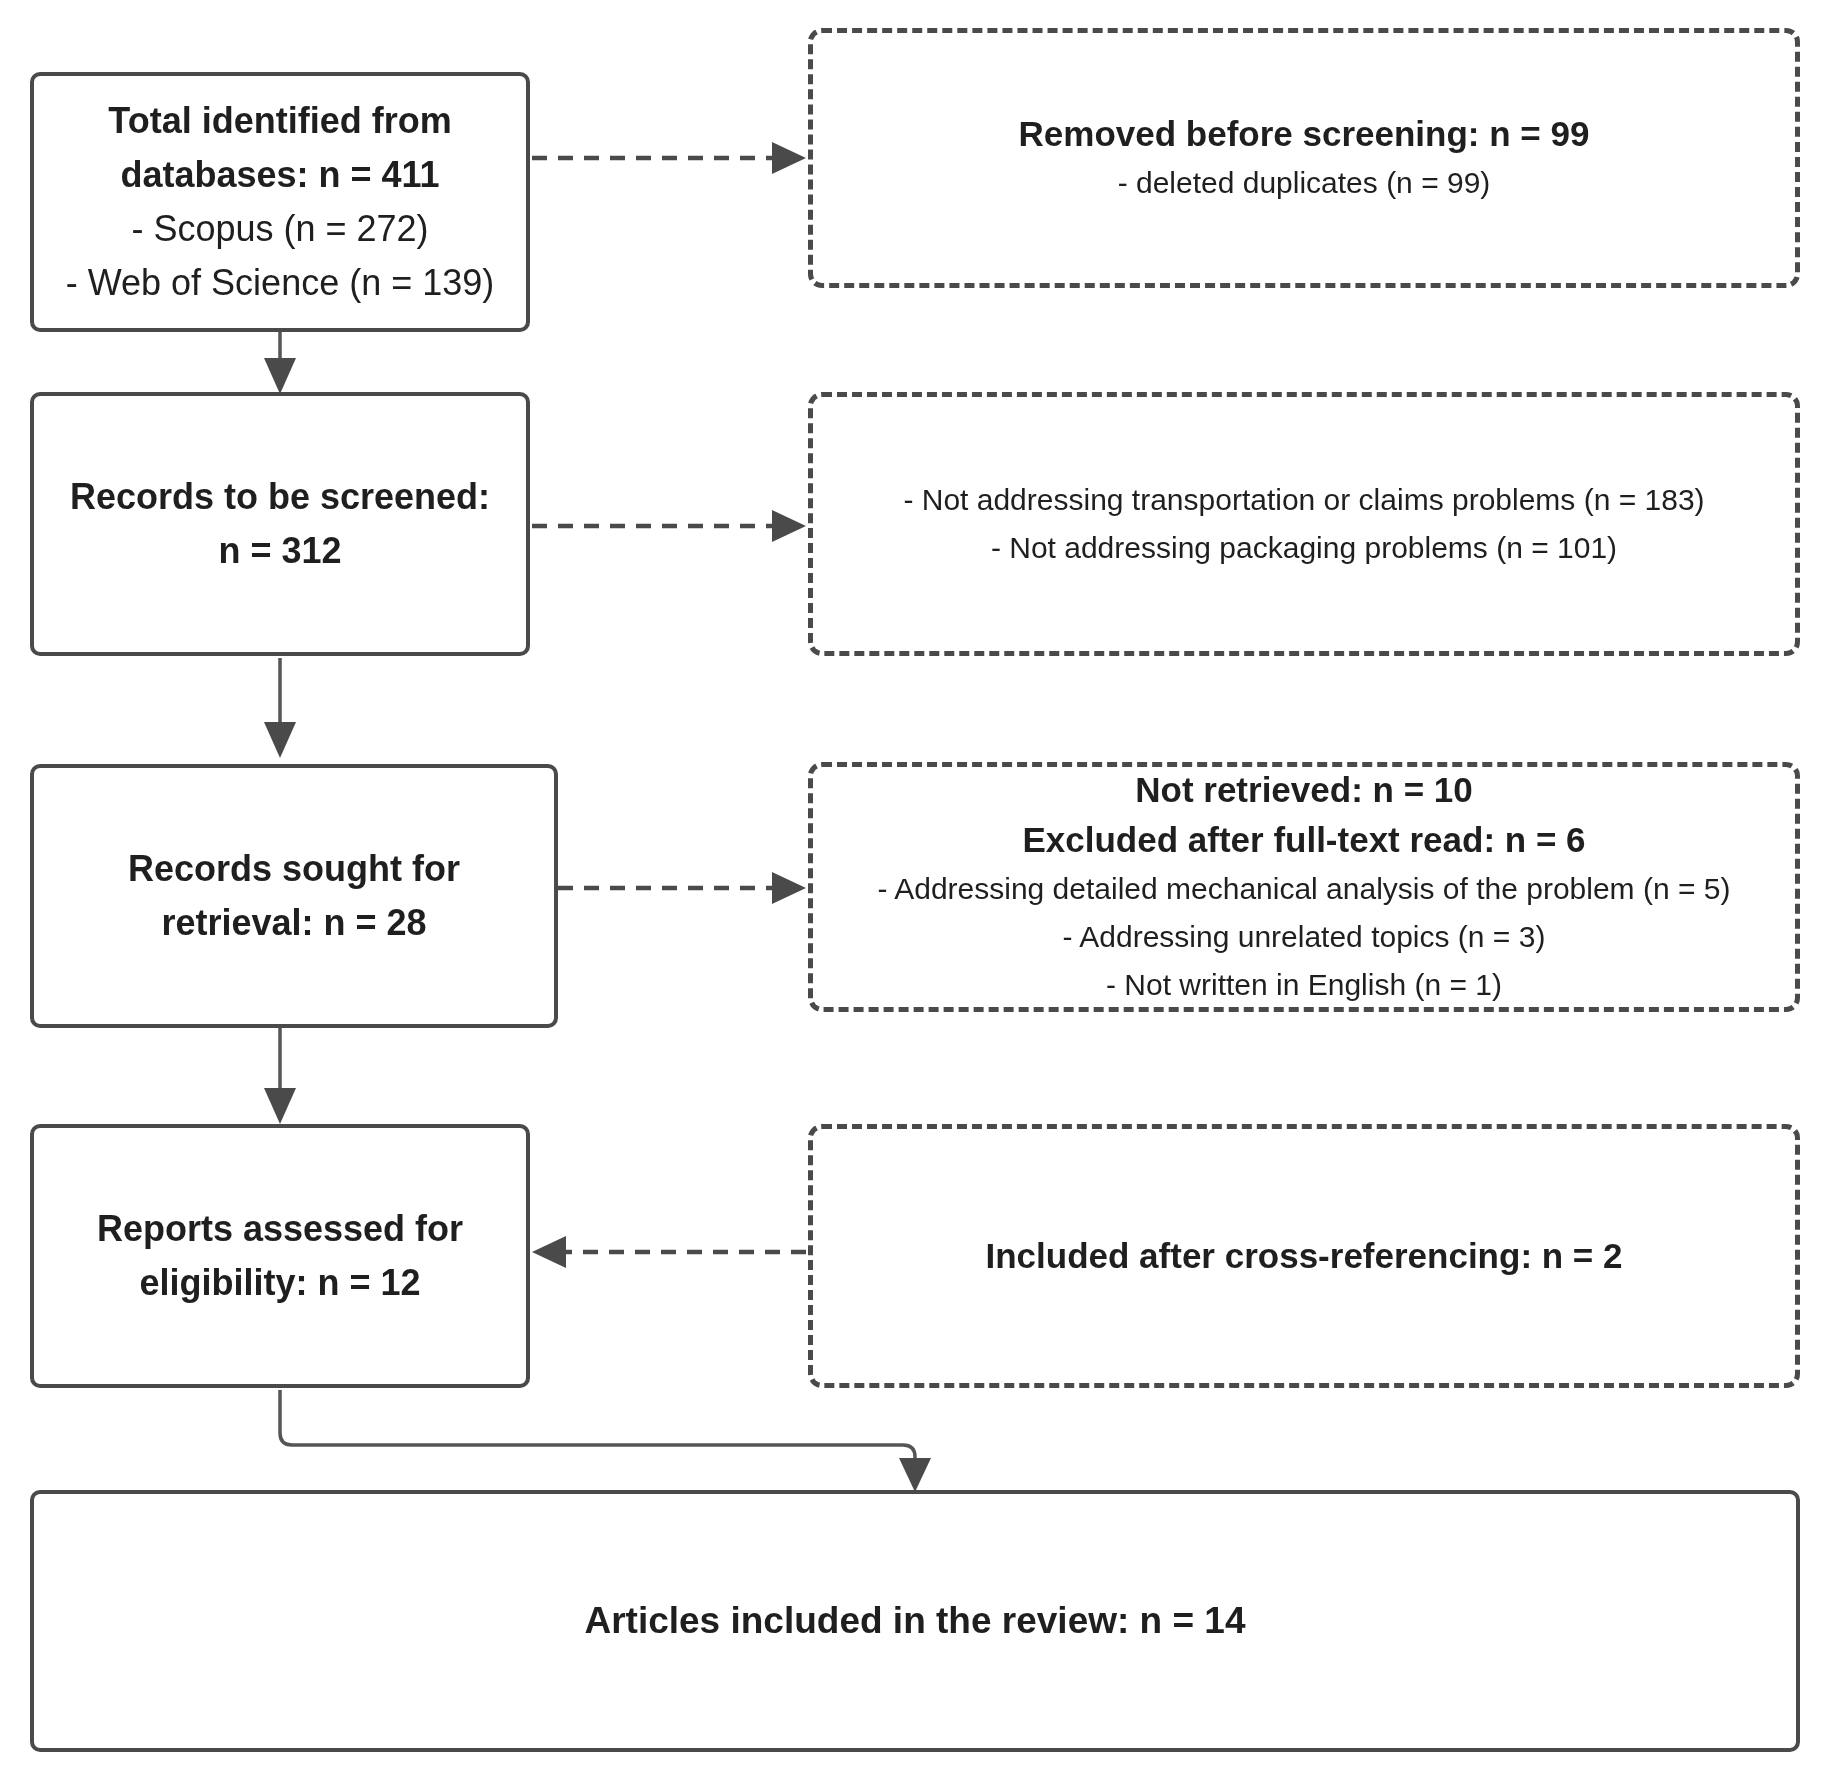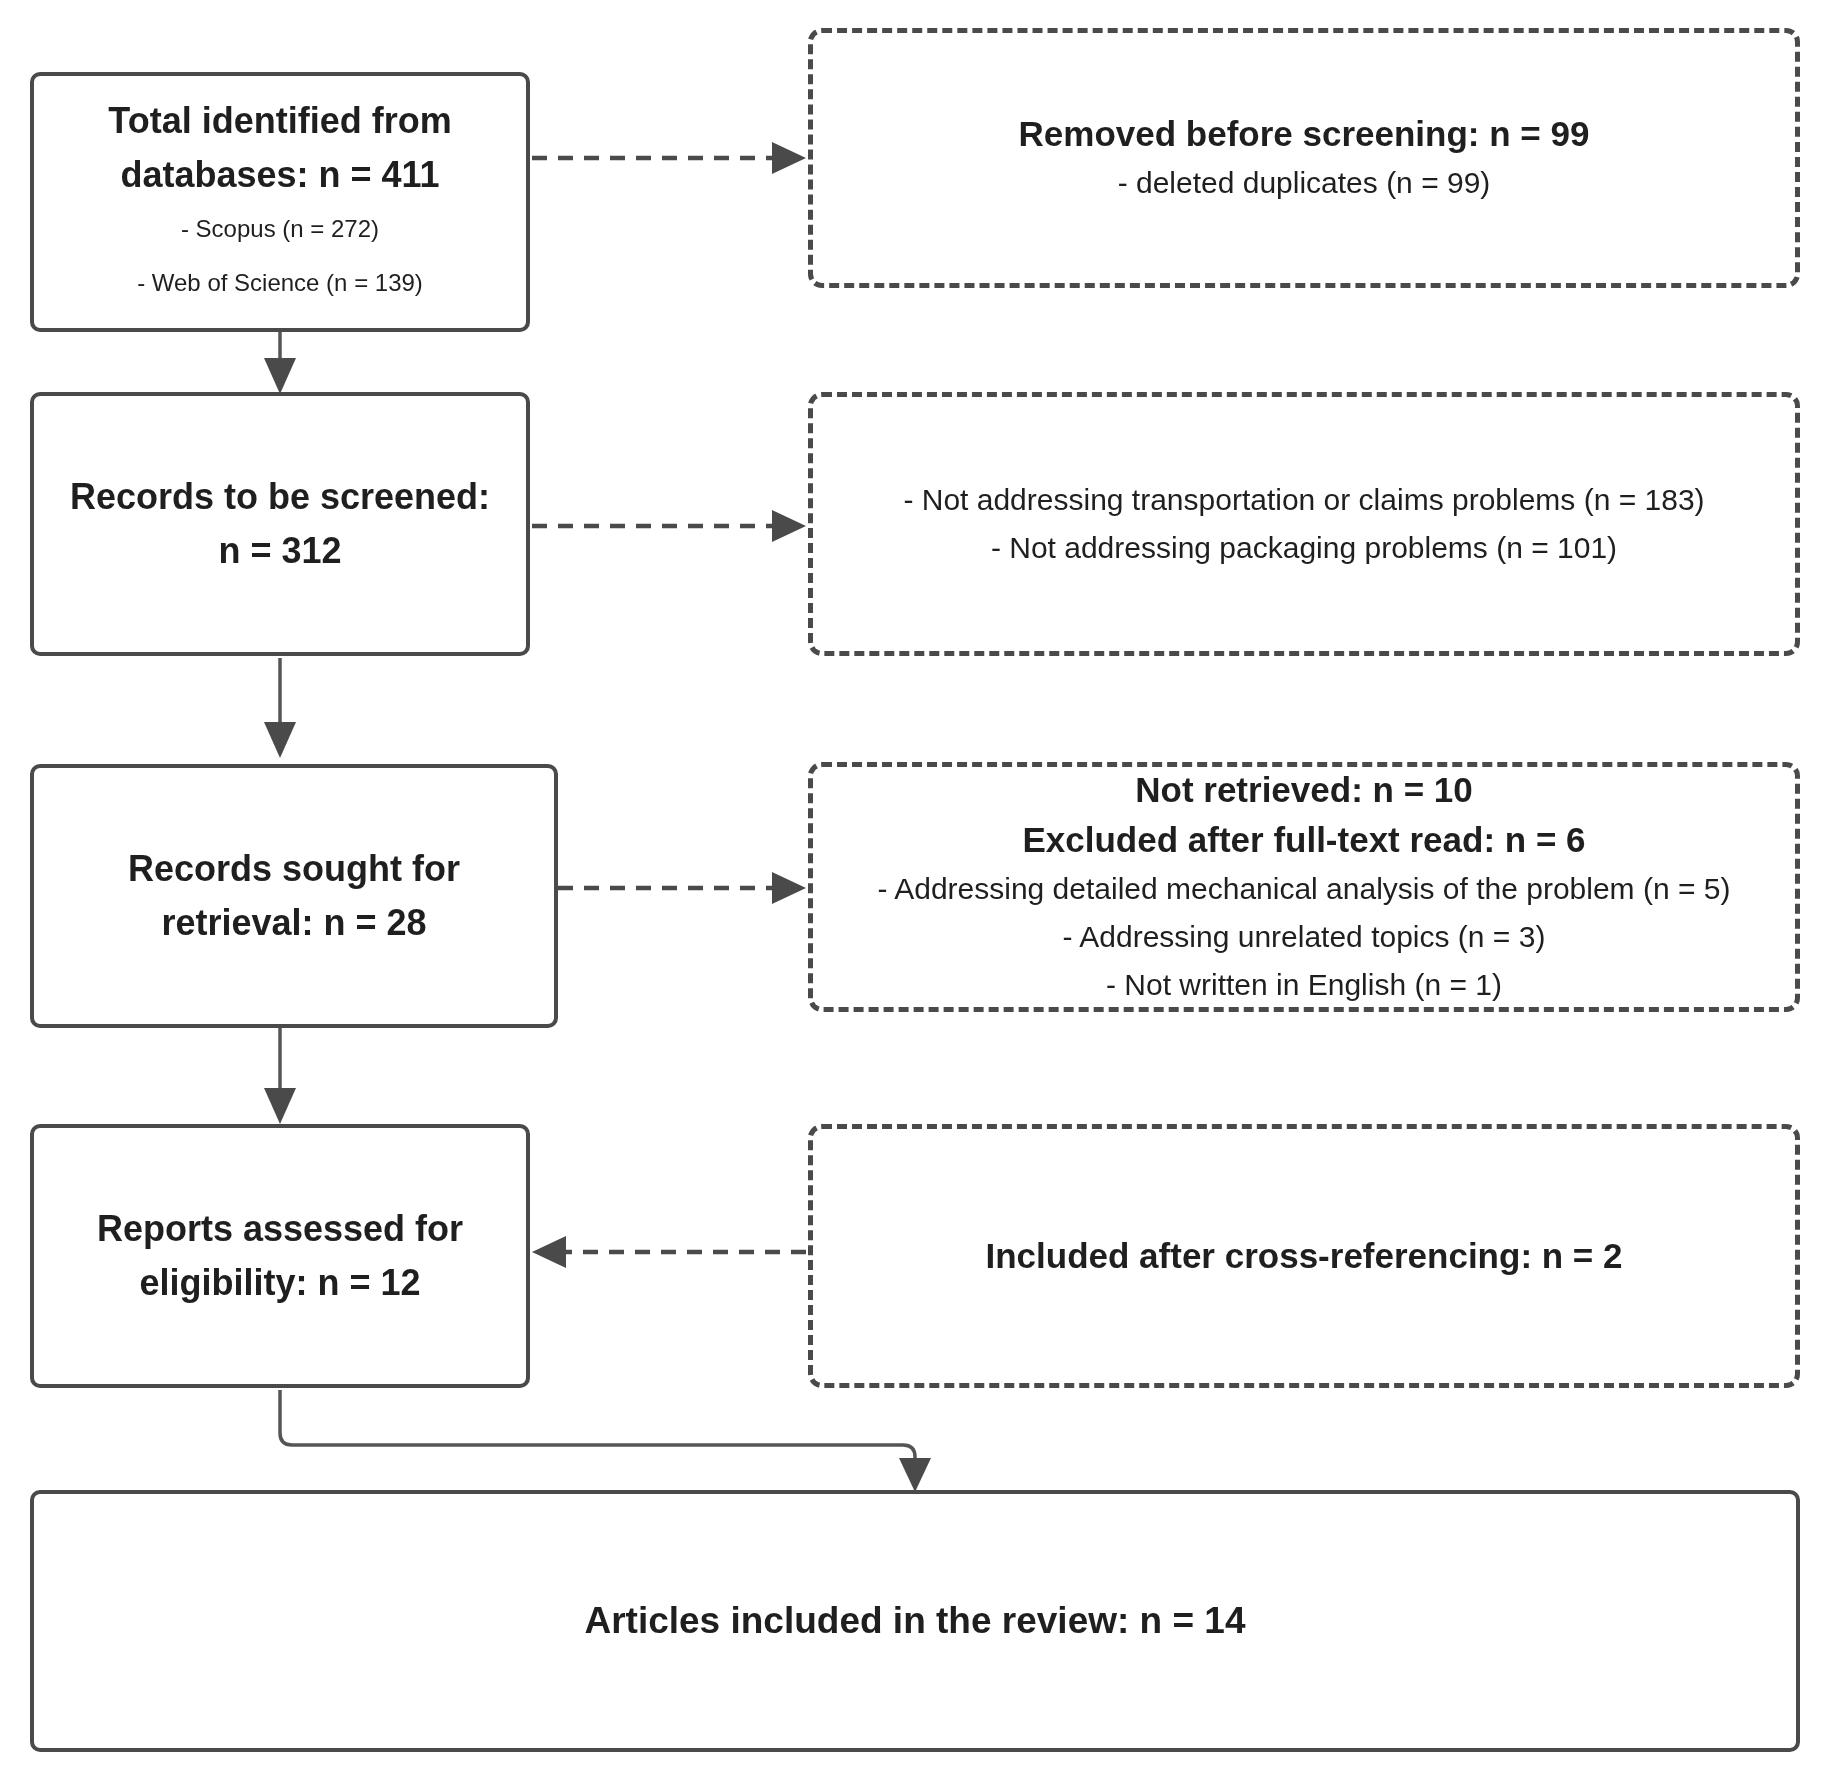--- a/index.html
+++ b/index.html
@@ -30,21 +30,21 @@
     border: 4px solid #4a4a4a;
     border-radius: 10px;
   }
   .dashed {
     border: 5px dashed #4a4a4a;
     border-radius: 14px;
   }
   .ln { white-space: nowrap; }
   
   .lt-hd  { font-size: 36px; font-weight: 700; line-height: 54px; }
-  .lt-sub { font-size: 24px; font-weight: 400; line-height: 54px; }
+  .lt-sub { font-size: 36px; font-weight: 400; line-height: 54px; }
   
   .rt-hd  { font-size: 35px; font-weight: 700; line-height: 50px; }
   .rt-sub { font-size: 30px; font-weight: 400; line-height: 48px; }
   
   .bt-hd  { font-size: 37px; font-weight: 700; line-height: 54px; }
   .connector-layer {
     position: absolute;
     left: 0; top: 0;
     width: 1836px;
     height: 1784px;

